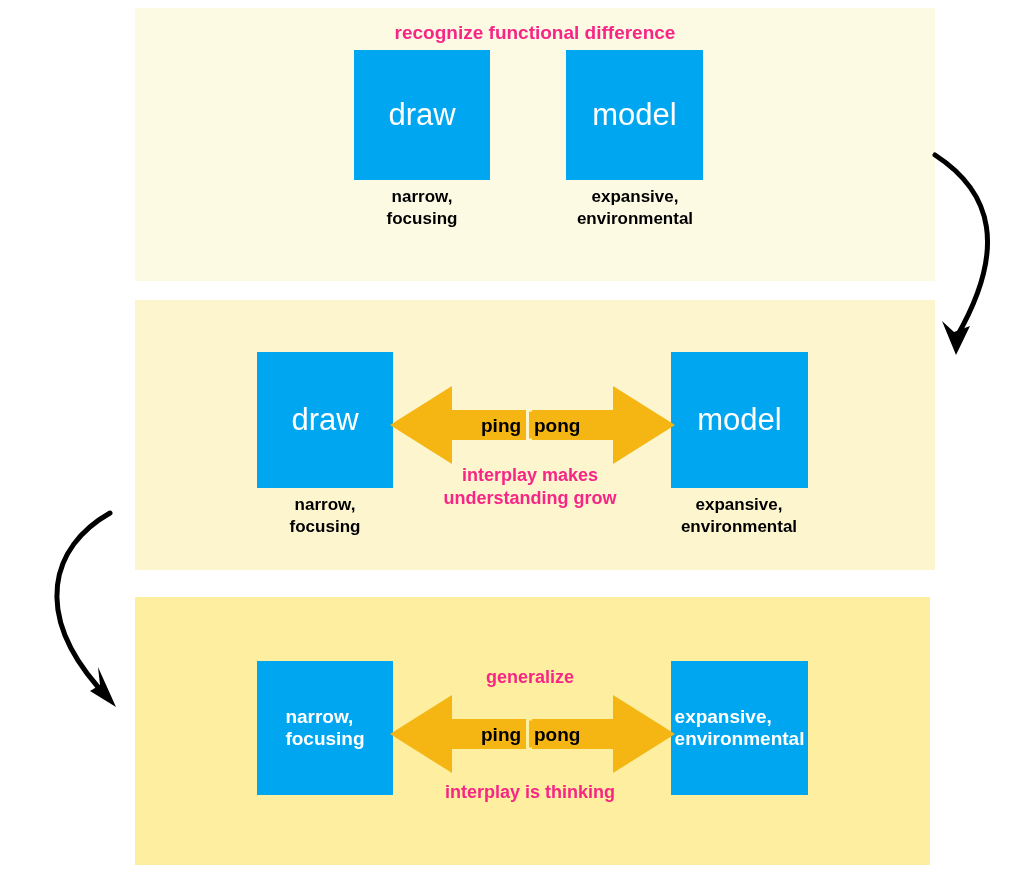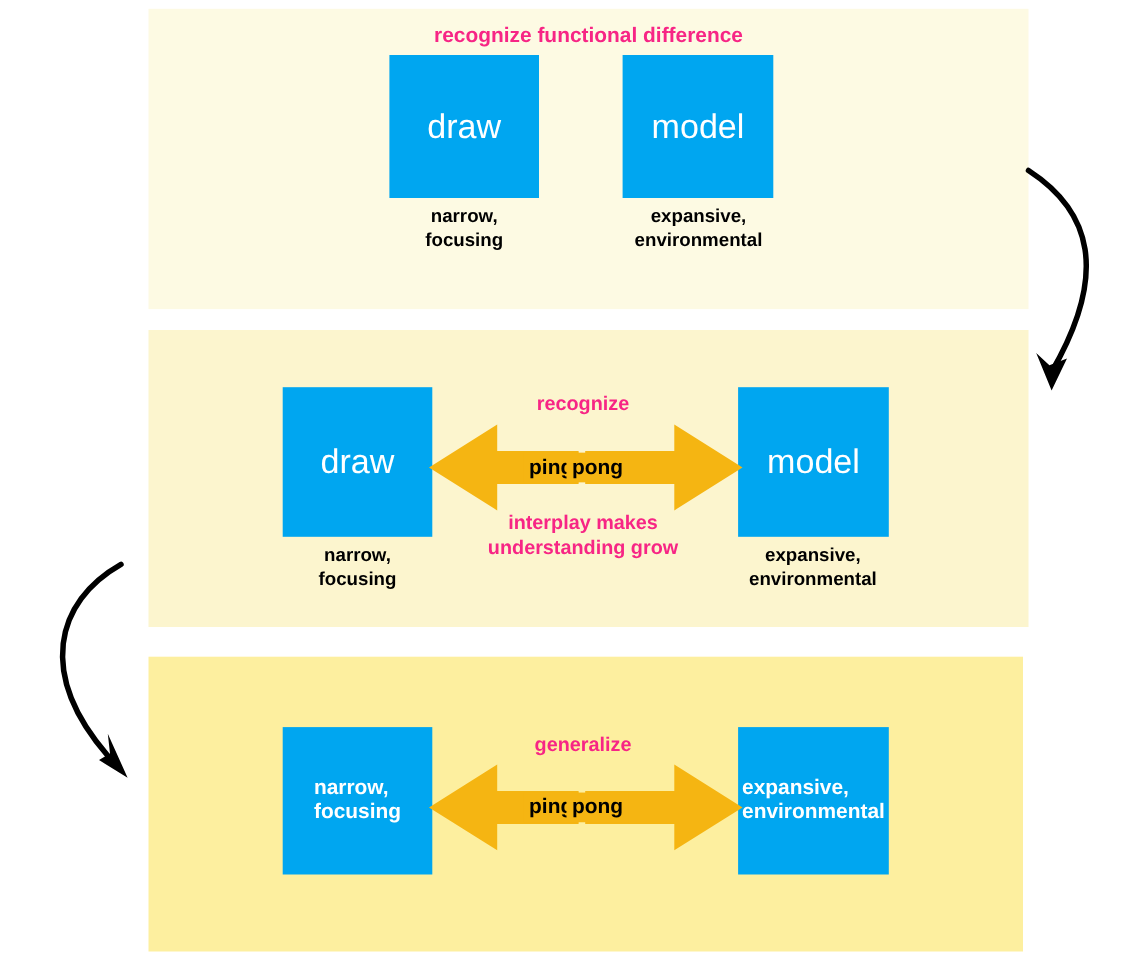--- a/index.html
+++ b/index.html
@@ -61,21 +61,21 @@
   .pingpong{position:absolute;text-align:center;}
   #pp-2{left:390px;top:386px;width:285px;height:78px;}
   #pp-3{left:390px;top:695px;width:285px;height:78px;}
   .pingpong svg{display:block;width:100%;height:100%;overflow:visible;}
   .pp-label{
     position:absolute;top:50%;transform:translateY(-50%);
     font-weight:700;font-size:19px;color:#000000;
     background:#F5B512;padding:4px 5px;line-height:1;
   }
   .pp-label.ping{left:86px;}
-  .pp-label.pong{left:125px;}
+  .pp-label.pong{left:139px;}
 
   
   .connector{position:absolute;}
   #connector-right{left:920px;top:140px;width:115px;height:245px;}
   #connector-left {left:28px;top:495px;width:135px;height:240px;}
   .connector svg{display:block;overflow:visible;}
 </style>
 </head>
 <body>
 
@@ -106,21 +106,20 @@
   </div>
   <div class="box-caption" id="p2-cap-left">narrow,
 focusing</div>
 
   <div class="concept-box light" id="p2-box-right">
     <span>model</span>
   </div>
   <div class="box-caption" id="p2-cap-right">expansive,
 environmental</div>
 
-  <div class="pink-text" id="p2-verb">recognize</div>
   <div class="pink-text" id="p2-note">interplay makes
 understanding grow</div>
 
   <div class="pingpong" id="pp-2">
     <svg viewBox="0 0 285 78" preserveAspectRatio="none">
 
       <path d="M 0,39 L 62,0 L 62,24 L 136,24 L 136,54 L 62,54 L 62,78 Z" fill="#F5B512"></path>
 
       <path d="M 285,39 L 223,0 L 223,24 L 142,24 L 142,54 L 223,54 L 223,78 Z" fill="#F5B512"></path>
     </svg>
@@ -135,20 +134,21 @@
     <span style="white-space:pre-line;">narrow,
 focusing</span>
   </div>
 
   <div class="concept-box bold" id="p3-box-right">
     <span style="white-space:pre-line;">expansive,
 environmental</span>
   </div>
 
   <div class="pink-text" id="p3-verb">generalize</div>
+  <div class="pink-text" id="p3-note">interplay is thinking</div>
 
   <div class="pingpong" id="pp-3">
     <svg viewBox="0 0 285 78" preserveAspectRatio="none">
       <path d="M 0,39 L 62,0 L 62,24 L 136,24 L 136,54 L 62,54 L 62,78 Z" fill="#F5B512"></path>
       <path d="M 285,39 L 223,0 L 223,24 L 142,24 L 142,54 L 223,54 L 223,78 Z" fill="#F5B512"></path>
     </svg>
     <span class="pp-label ping">ping</span>
     <span class="pp-label pong">pong</span>
   </div>
 

